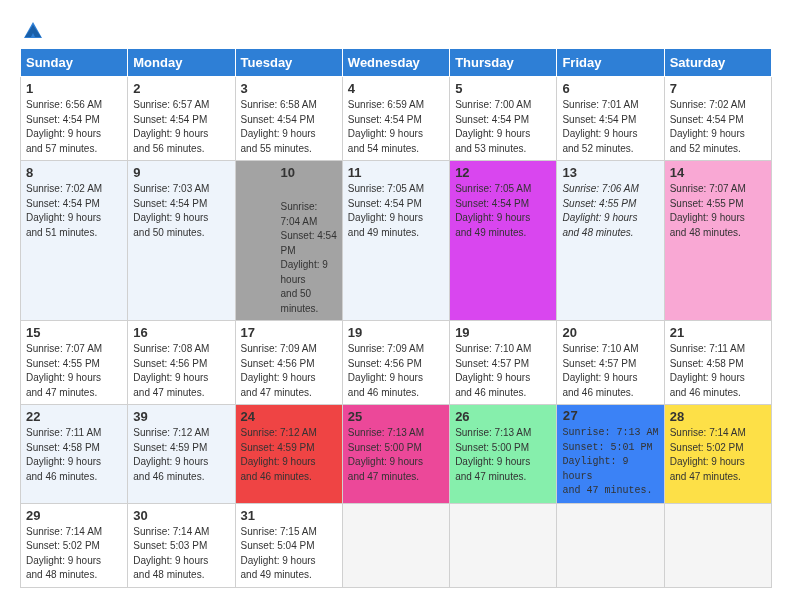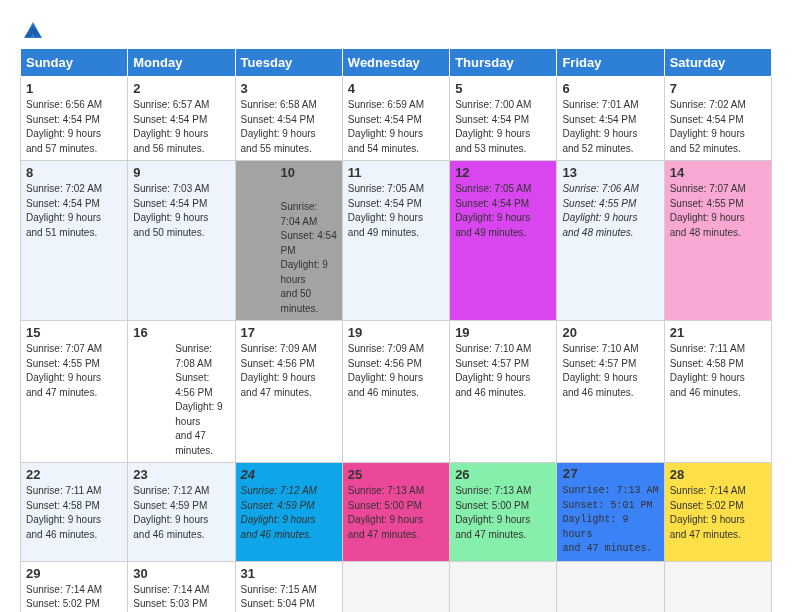--- a/index.html
+++ b/index.html
@@ -239,21 +239,21 @@
         <tr>
           <td>
             <span class="day-num">15</span>
             <div class="day-info" style="white-space: pre-line;">Sunrise: 7:07 AM
 Sunset: 4:55 PM
 Daylight: 9 hours
 and 47 minutes.</div>
           </td>
           <td>
             <span class="day-num">16</span>
-            <div class="day-info" style="white-space: pre-line; margin-left: 42px;">Sunrise: 7:08 AM
+            <div class="day-info" style="white-space: pre-line;">Sunrise: 7:08 AM
 Sunset: 4:56 PM
 Daylight: 9 hours
 and 47 minutes.</div>
           </td>
           <td>
             <span class="day-num">17</span>
             <div class="day-info" style="white-space: pre-line;">Sunrise: 7:09 AM
 Sunset: 4:56 PM
 Daylight: 9 hours
 and 47 minutes.</div>
@@ -289,27 +289,27 @@
         </tr>
         <tr>
           <td style="background: rgb(238, 244, 251); margin-left: 24px;">
             <span class="day-num">22</span>
             <div class="day-info" style="white-space: pre-line;">Sunrise: 7:11 AM
 Sunset: 4:58 PM
 Daylight: 9 hours
 and 46 minutes.</div>
           </td>
           <td style="background: rgb(238, 244, 251);">
-            <span class="day-num">23</span>
+            <span class="day-num">39</span>
             <div class="day-info" style="white-space: pre-line;">Sunrise: 7:12 AM
 Sunset: 4:59 PM
 Daylight: 9 hours
 and 46 minutes.</div>
           </td>
-          <td style="background: #0ea5e9; font-style: italic;">
+          <td style="background: #ef4444;">
             <span class="day-num">24</span>
             <div class="day-info" style="white-space: pre-line;">Sunrise: 7:12 AM
 Sunset: 4:59 PM
 Daylight: 9 hours
 and 46 minutes.</div>
           </td>
           <td style="background: #ec4899;">
             <span class="day-num">25</span>
             <div class="day-info" style="white-space: pre-line;">Sunrise: 7:13 AM
 Sunset: 5:00 PM

